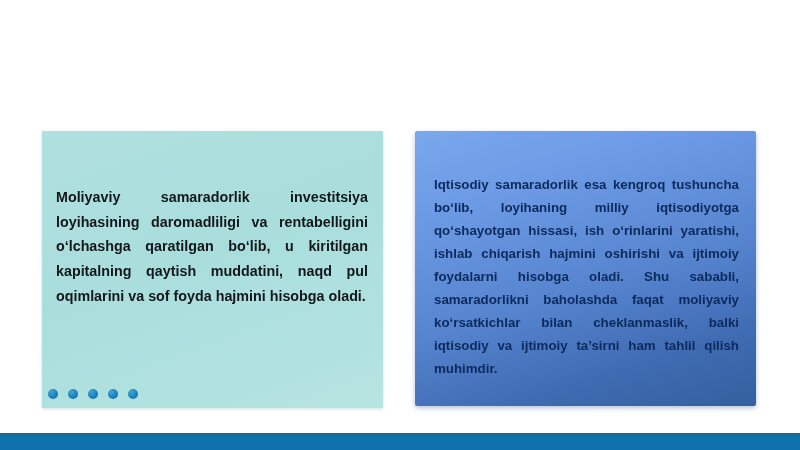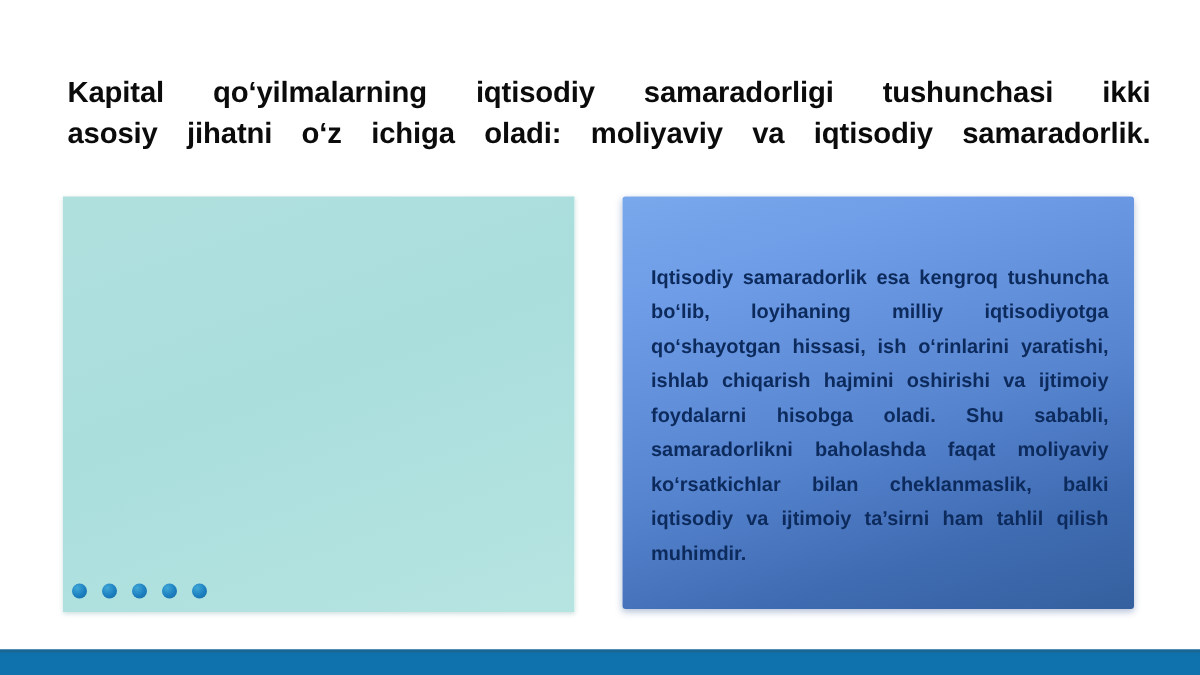--- a/index.html
+++ b/index.html
@@ -114,24 +114,23 @@
     top: 0;
     height: 2px;
     background: #1a6694;
   }
 </style>
 </head>
 <body>
 
 <div id="slide">
 
-  <h1 id="slide-title">Kapital qo‘yilmalarning iqtisodiy samaradorligi tushunchasi ikki
-asosiy jihatni o‘z ichiga oladi: moliyaviy va iqtisodiy samaradorlik.</h1>
 
   <div id="card-left">
+    <p id="card-left-text">Moliyaviy samaradorlik investitsiya loyihasining daromadliligi va rentabelligini o‘lchashga qaratilgan bo‘lib, u kiritilgan kapitalning qaytish muddatini, naqd pul oqimlarini va sof foyda hajmini hisobga oladi.</p>
     <div id="card-left-dots">
       <span class="dot"></span>
       <span class="dot"></span>
       <span class="dot"></span>
       <span class="dot"></span>
       <span class="dot"></span>
     </div>
   </div>
 
   <div id="card-right">

